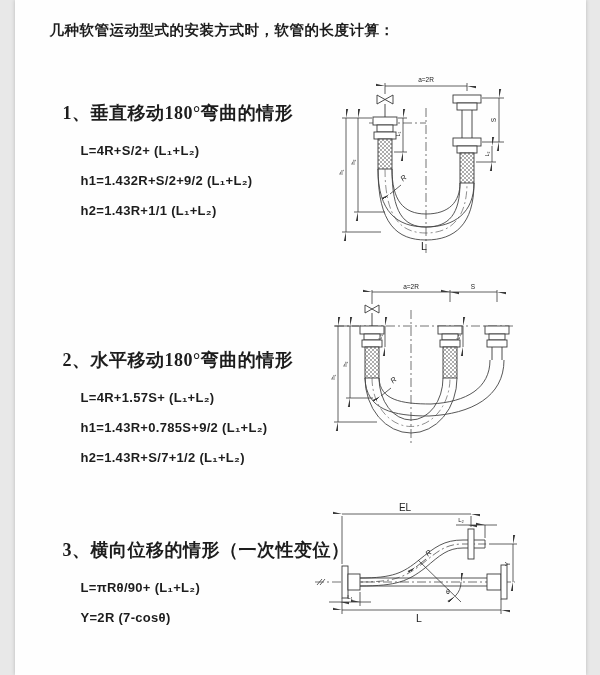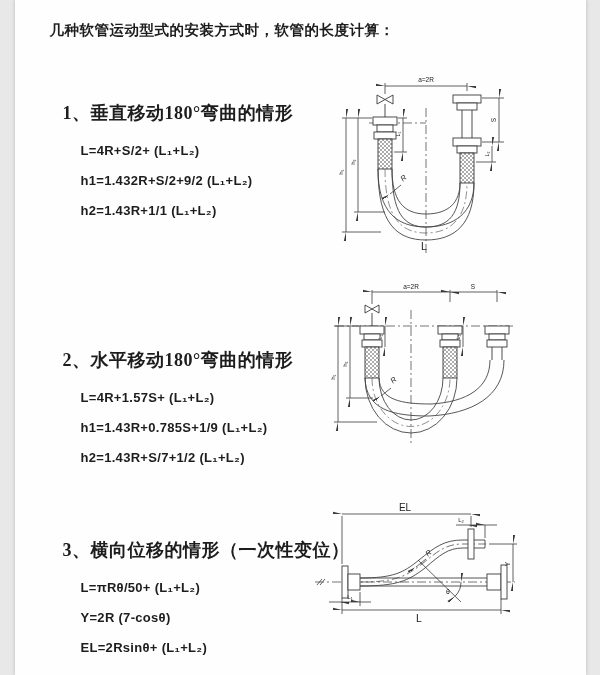--- a/index.html
+++ b/index.html
@@ -37,29 +37,28 @@
   <div class="sec" id="sec1">
     <div class="heading">1、垂直移动180°弯曲的情形</div>
     <div class="formula">L=4R+S/2+ (L₁+L₂)</div>
     <div class="formula">h1=1.432R+S/2+9/2 (L₁+L₂)</div>
     <div class="formula">h2=1.43R+1/1 (L₁+L₂)</div>
   </div>
 
   <div class="sec" id="sec2">
     <div class="heading">2、水平移动180°弯曲的情形</div>
     <div class="formula">L=4R+1.57S+ (L₁+L₂)</div>
-    <div class="formula">h1=1.43R+0.785S+1/9 (L₁+L₂)</div>
+    <div class="formula">h1=1.43R+0.785S+9/2 (L₁+L₂)</div>
     <div class="formula">h2=1.43R+S/7+1/2 (L₁+L₂)</div>
   </div>
 
   <div class="sec" id="sec3">
     <div class="heading">3、横向位移的情形（一次性变位）</div>
-    <div class="formula">L=πRθ/50+ (L₁+L₂)</div>
+    <div class="formula">L=πRθ/90+ (L₁+L₂)</div>
     <div class="formula">Y=2R (7-cosθ)</div>
-    <div class="formula">EL=2Rsinθ+ (L₁+L₂)</div>
   </div>
 
   <svg id="d1" class="dia" width="285" height="188" viewBox="0 0 285 188">
     <defs>
       <marker id="ar" markerWidth="10" markerHeight="8" refX="0" refY="0" orient="auto-start-reverse" markerUnits="userSpaceOnUse">
         <path d="M0,0 L9,2.2 L9,-2.2 Z" fill="#3a3a3a"></path>
       </marker>
       <pattern id="hh" width="4" height="4" patternUnits="userSpaceOnUse">
         <rect width="4" height="4" fill="#fff"></rect>
         <path d="M0,0 L4,4 M4,0 L0,4" stroke="#8a8a8a" stroke-width="0.7"></path>

